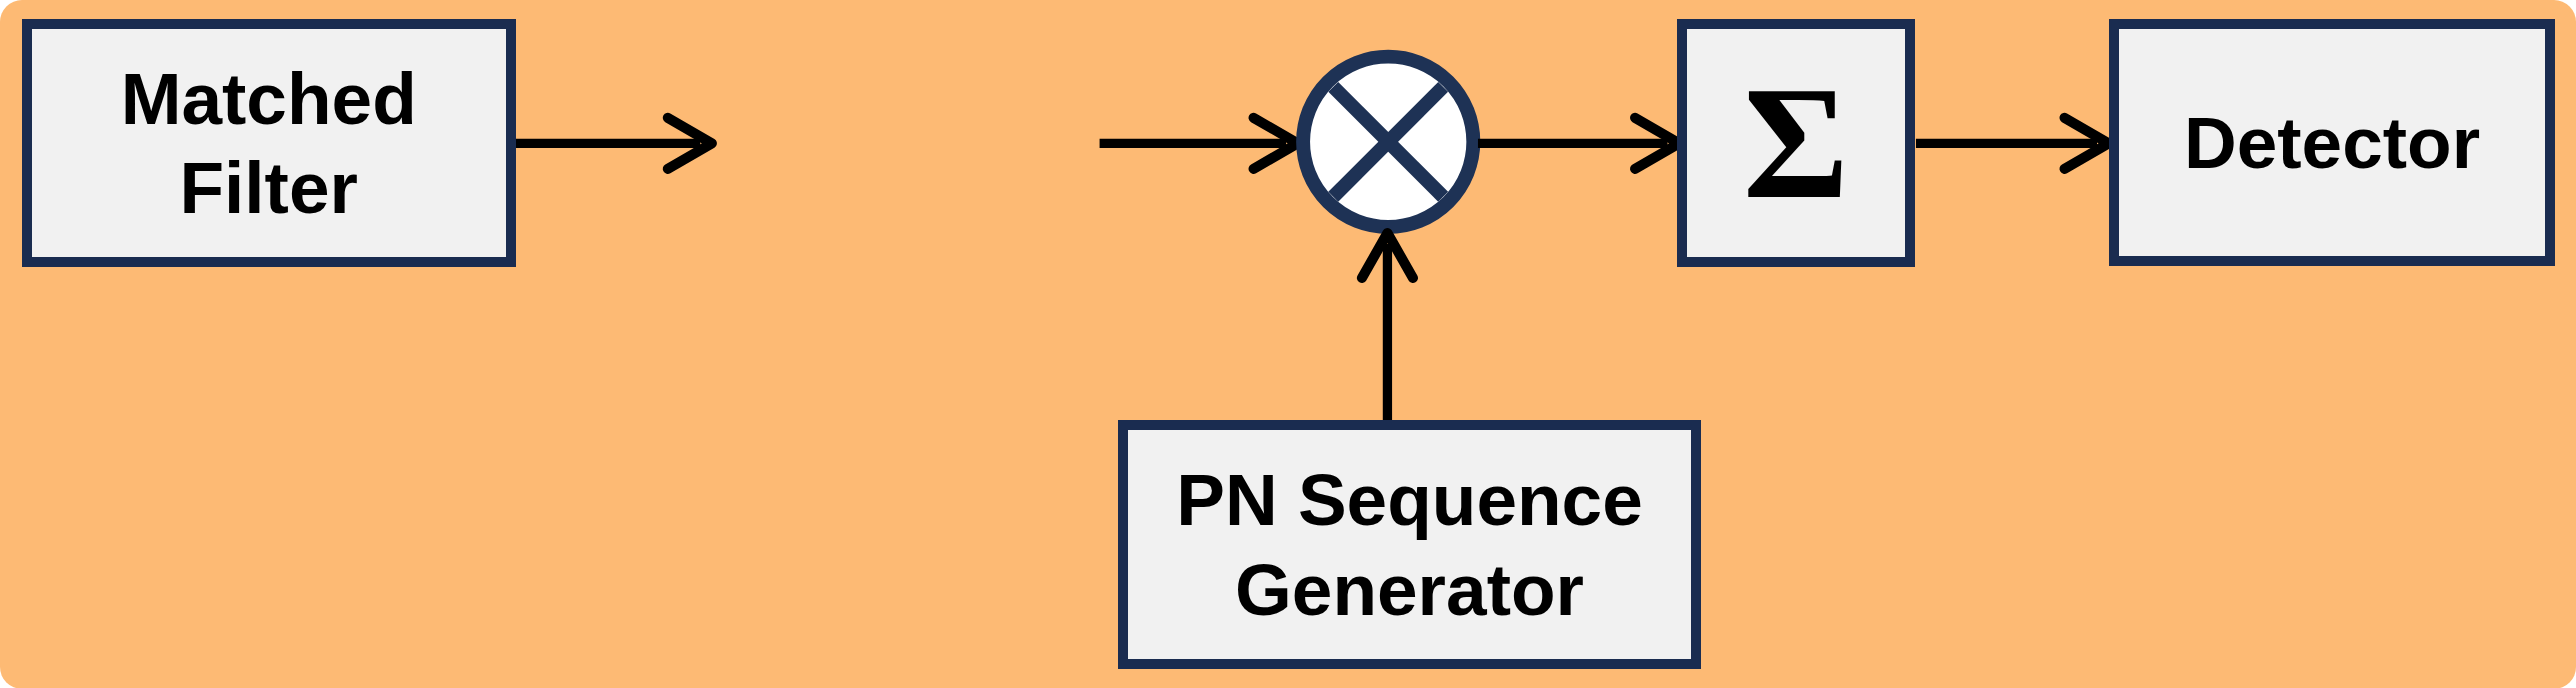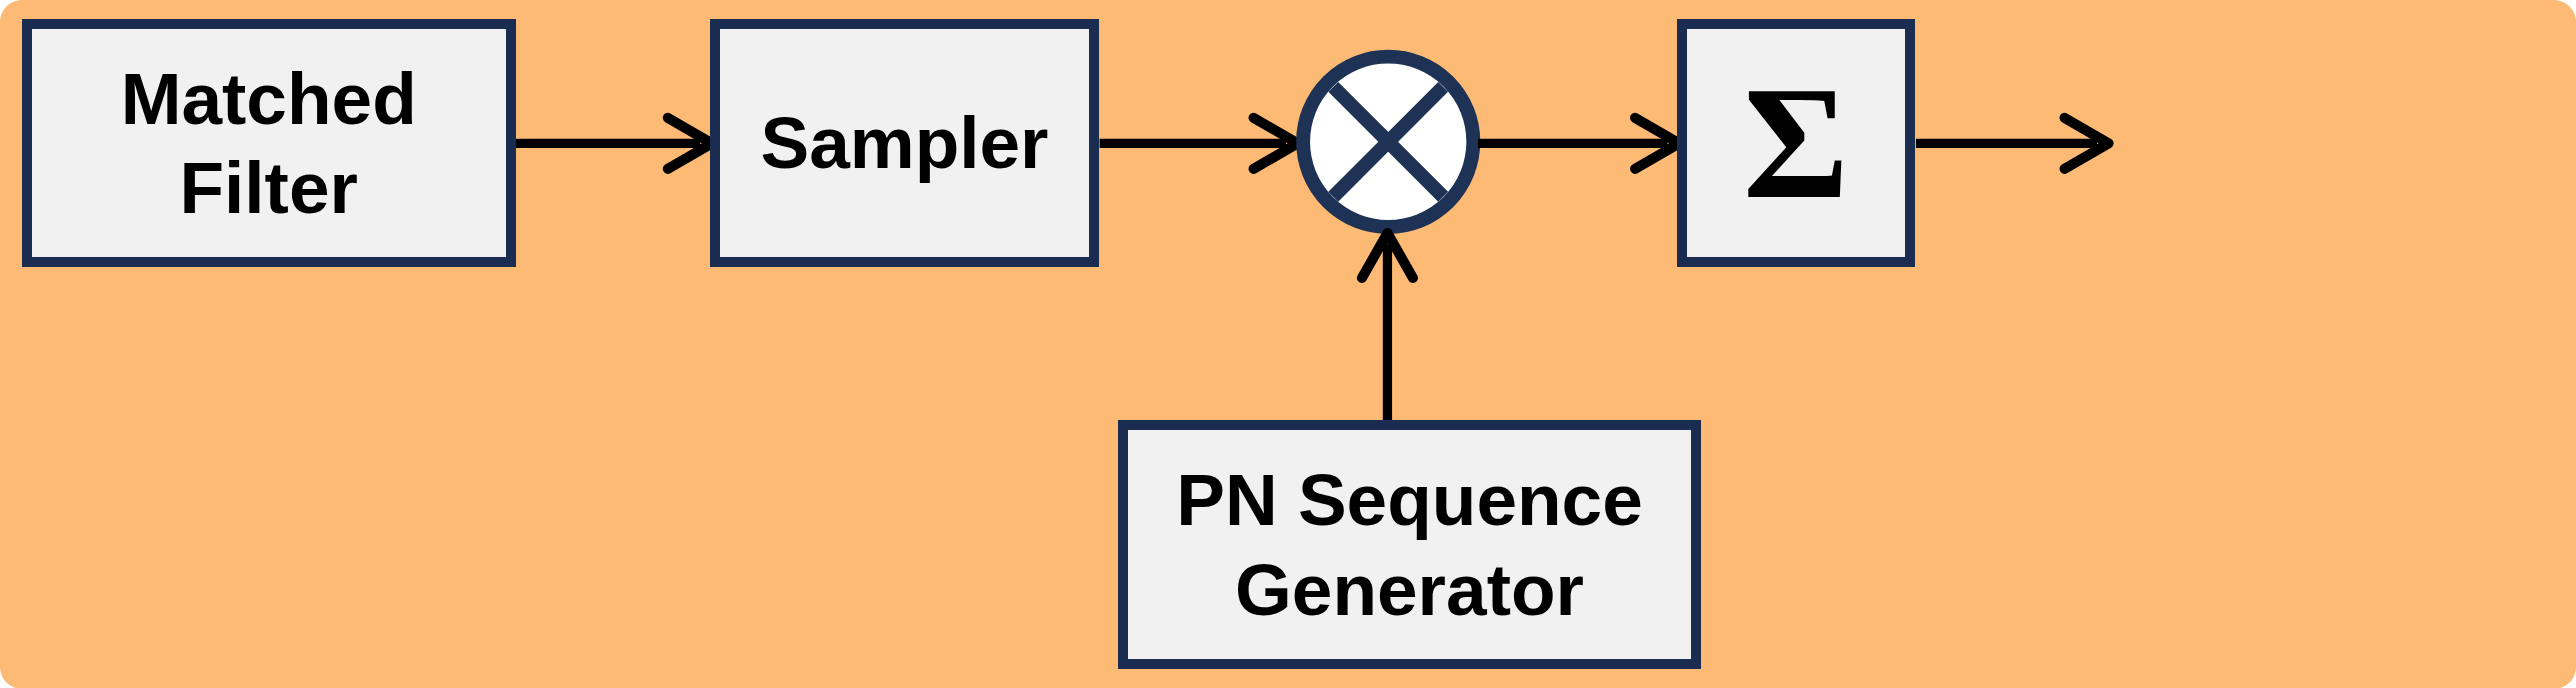--- a/index.html
+++ b/index.html
@@ -54,28 +54,28 @@
       <line x1="1793" y1="543" x2="1793" y2="315" stroke="#000" stroke-width="12"></line>
       <polyline points="1760,359 1793,301 1826,359" fill="none" stroke="#000" stroke-width="13" stroke-linecap="round" stroke-linejoin="round"></polyline>
     </g>
   </svg>
 
   <div class="block blk-mf">
     <span>Matched
 Filter</span>
   </div>
 
-  <div class="block blk-sampler">
-    <span>Sampler</span>
-  </div>
 
   <div class="block blk-sigma sigma">
     <span>Σ</span>
   </div>
 
+  <div class="block blk-det">
+    <span>Detector</span>
+  </div>
 
   <div class="block blk-pn">
     <span>PN Sequence
 Generator</span>
   </div>
 
 </div>
 
 
 </body></html>

